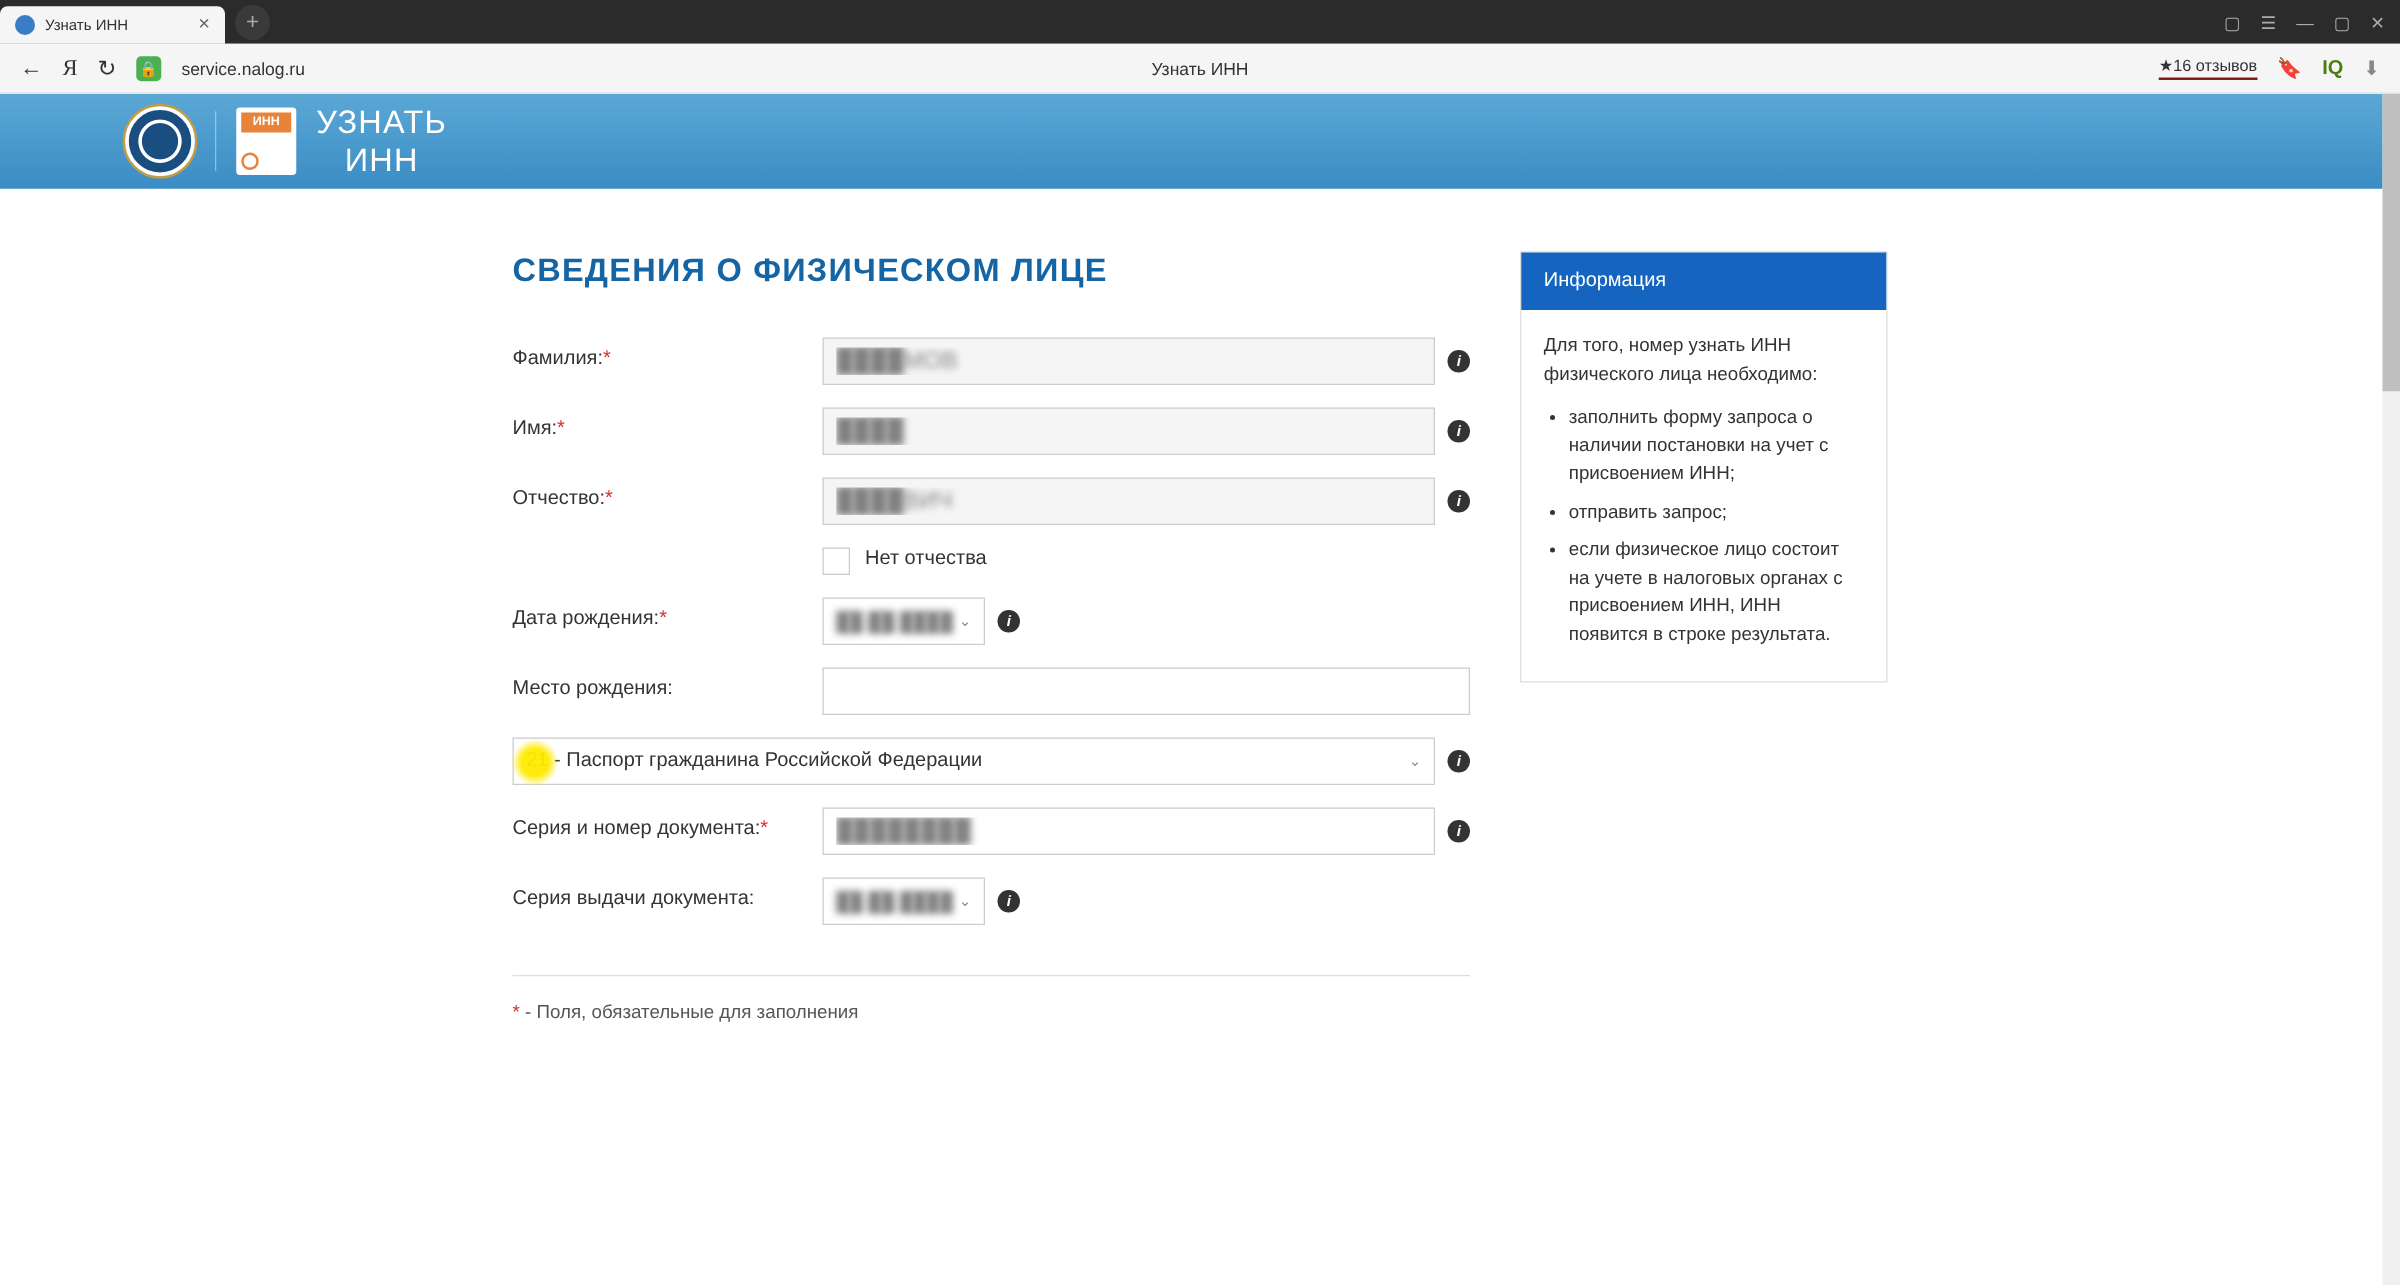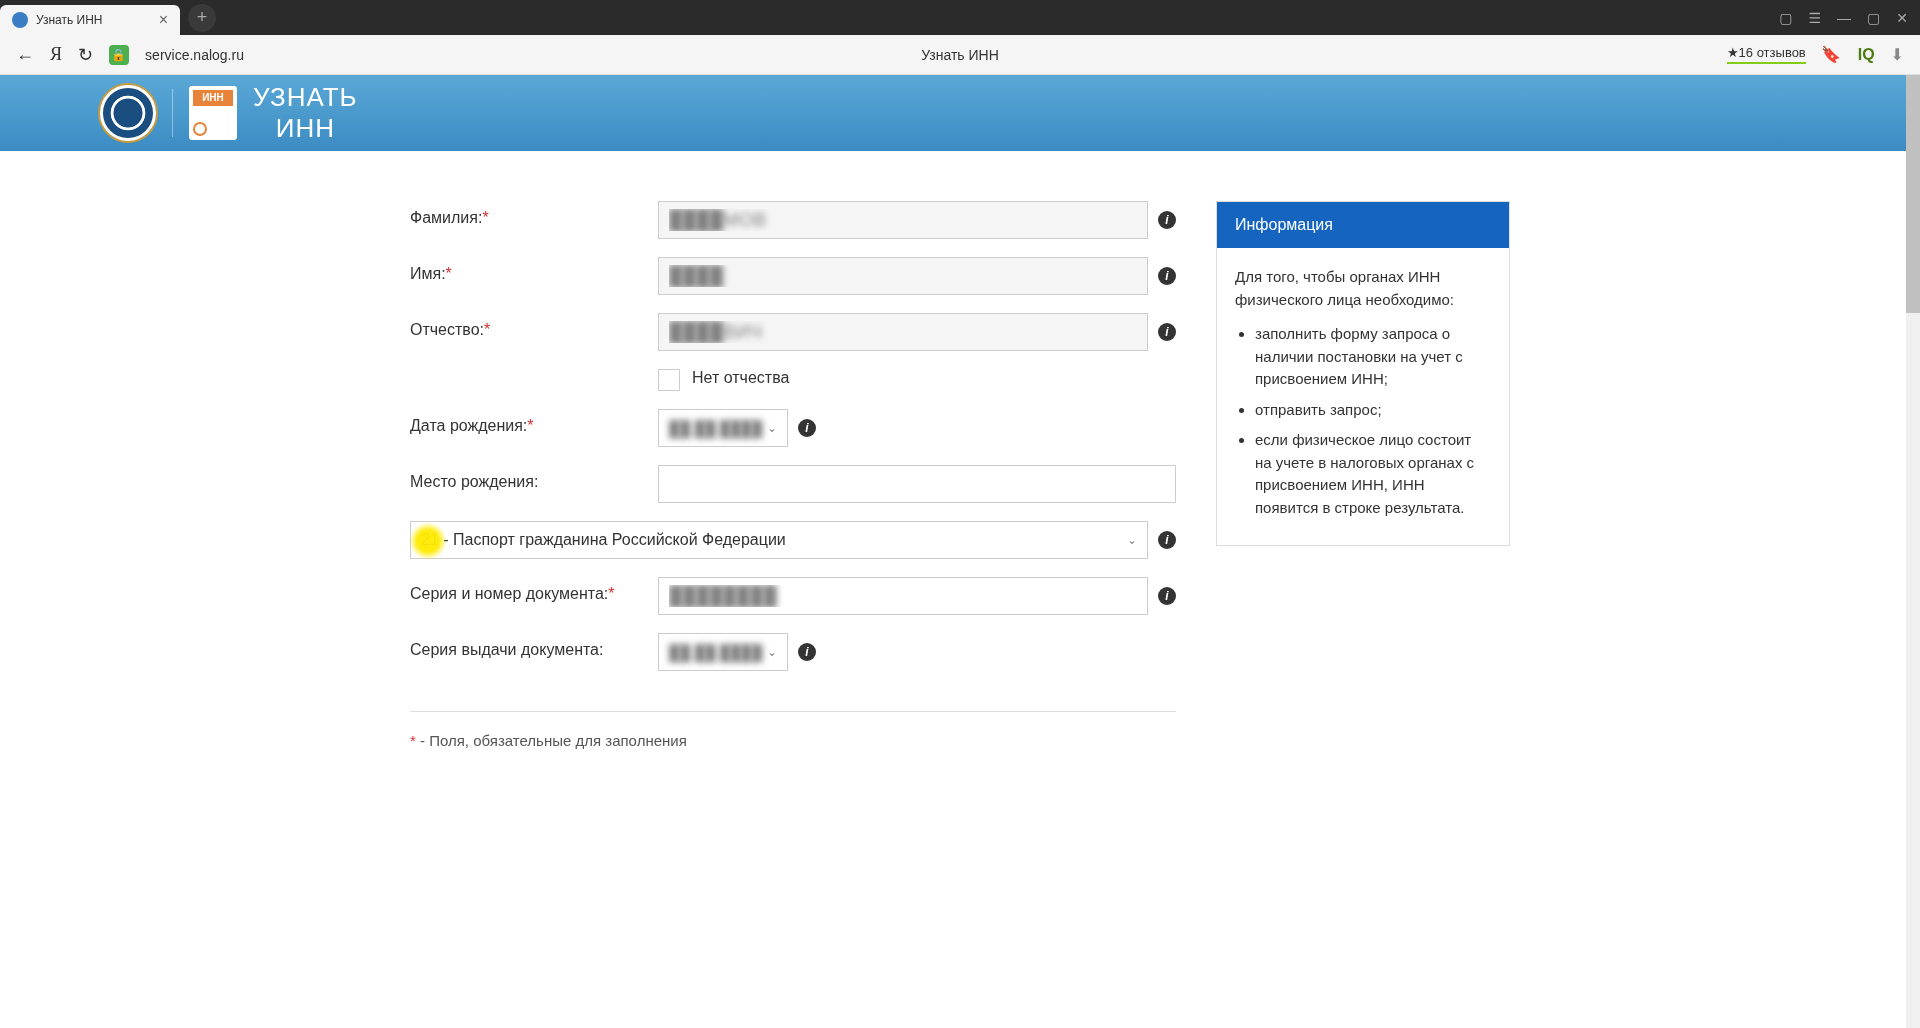--- a/index.html
+++ b/index.html
@@ -17,21 +17,21 @@
 .chrome-icon { color: #aaa; font-size: 14px; cursor: pointer; }
 .window-controls { display: flex; gap: 16px; }
 
 .toolbar { background: #f5f5f5; height: 40px; display: flex; align-items: center; padding: 0 16px; gap: 16px; border-bottom: 1px solid #ddd; }
 .nav-btn { color: #333; font-size: 18px; cursor: pointer; }
 .lock-icon { width: 20px; height: 20px; background: #4caf50; border-radius: 4px; display: flex; align-items: center; justify-content: center; color: white; font-size: 12px; }
 .url-text { font-size: 14px; color: #333; }
 .url-text .domain { color: #333; }
 .page-title-center { position: absolute; left: 50%; transform: translateX(-50%); font-size: 14px; color: #333; }
 .toolbar-right { margin-left: auto; display: flex; align-items: center; gap: 16px; }
-.reviews-badge { font-size: 13px; color: #333; border-bottom: 2px solid #84cc16; padding-bottom: 2px; }
+.reviews-badge { font-size: 13px; color: #333; border-bottom: 2px solid #7f1d1d; padding-bottom: 2px; }
 .toolbar-icon { color: #888; font-size: 16px; cursor: pointer; }
 .iq-icon { color: #4d7c0f; font-weight: bold; cursor: pointer; }
 
 
 .viewport { height: calc(100vh - 75px); overflow-y: auto; background: white; position: relative; }
 .scrollbar-track { position: absolute; right: 0; top: 0; width: 14px; height: 100%; background: #f0f0f0; }
 .scrollbar-thumb { width: 100%; height: 25%; background: #c0c0c0; }
 
 .header-band { background: linear-gradient(180deg, #5ba8d6 0%, #3b8cc4 100%); height: 76px; display: flex; align-items: center; padding-left: 100px; gap: 16px; }
 .logo-circle { width: 56px; height: 56px; background: radial-gradient(circle, #1a4d80 40%, #fff 42%, #fff 48%, #1a4d80 50%); border-radius: 50%; border: 3px solid #fff; box-shadow: 0 0 0 2px #c89b3c; }
@@ -126,20 +126,21 @@
         <div class="doc-stamp"></div>
       </div>
     <div class="header-title">
       <div>УЗНАТЬ</div>
       <div>ИНН</div>
     </div>
   </div>
 
   <div class="content-wrap">
     <div class="form-col">
+      <h2 class="section-title">СВЕДЕНИЯ О ФИЗИЧЕСКОМ ЛИЦЕ</h2>
 
       <div class="form-row">
         <div class="form-label"><span>Фамилия:</span><span class="required">*</span></div>
         <div class="form-control-wrap">
           <input class="form-input blurred" value="████МОВ" style="">
           <div class="info-icon">i</div>
         </div>
       </div>
 
       <div class="form-row">
@@ -213,21 +214,21 @@
       </div>
 
       <div class="divider"></div>
       <div class="footnote"><span class="required">*</span> <span>- Поля, обязательные для заполнения</span></div>
     </div>
 
     <div class="sidebar">
       <div class="info-box">
         <div class="info-header">Информация</div>
         <div class="info-body">
-          <p>Для того, чтобы органах ИНН физического лица необходимо:</p>
+          <p>Для того, номер узнать ИНН физического лица необходимо:</p>
           <ul>
             <li>заполнить форму запроса о наличии постановки на учет с присвоением ИНН;</li>
             <li>отправить запрос;</li>
             <li>если физическое лицо состоит на учете в налоговых органах с присвоением ИНН, ИНН появится в строке результата.</li>
           </ul>
         </div>
       </div>
     </div>
   </div>
 </div>

